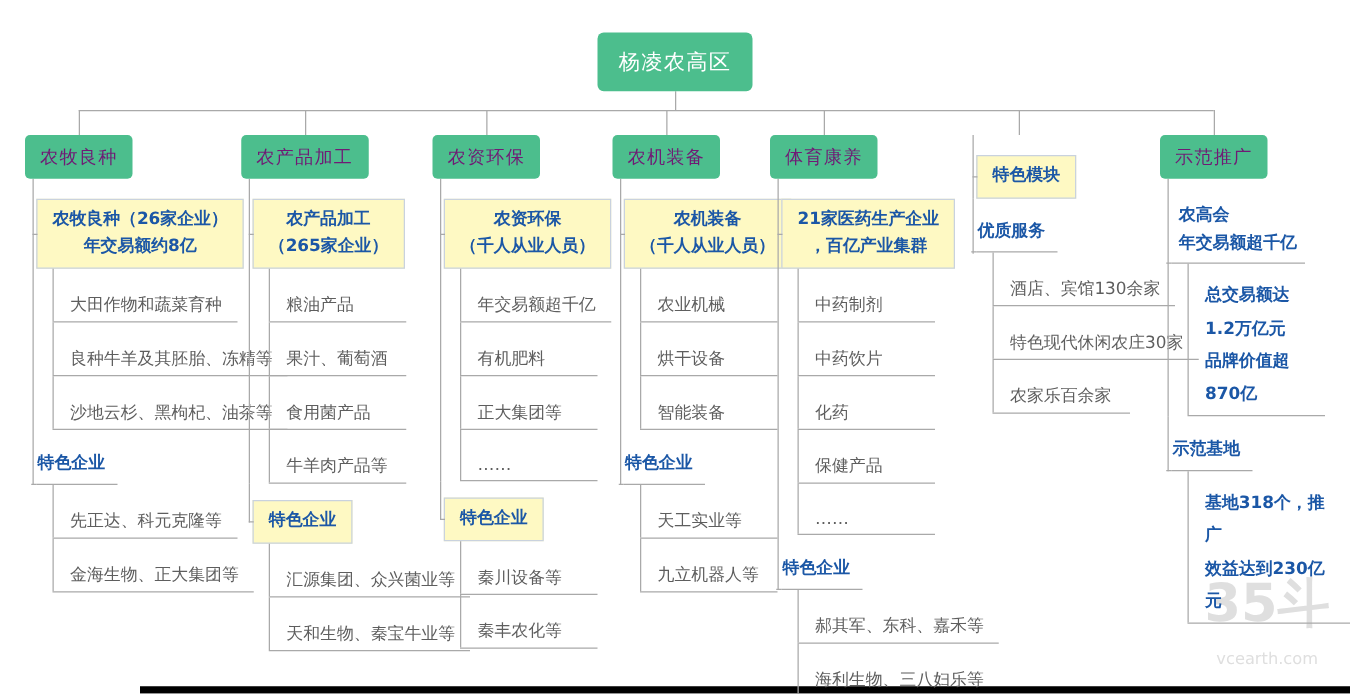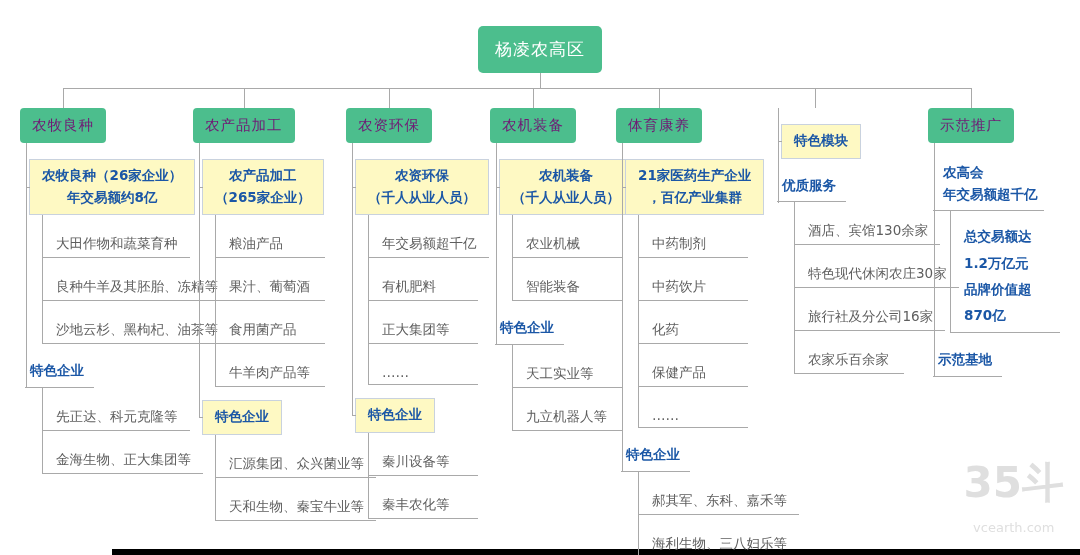--- a/index.html
+++ b/index.html
@@ -137,20 +137,21 @@
         </div>
       </div>
       <div class="branch">
         <div class="b-header">农机装备</div>
         <div class="b-body">
           <div class="sec first">
             <div class="s-head box">农机装备
 （千人从业人员）</div>
             <div class="kids">
               <div class="kid">农业机械</div>
+              <div class="kid">烘干设备</div>
               <div class="kid">智能装备</div>
             </div>
           </div>
           <div class="sec last" style="--stop: 44px;">
             <div class="s-head underline">特色企业</div>
             <div class="kids">
               <div class="kid">天工实业等</div>
               <div class="kid">九立机器人等</div>
             </div>
           </div>
@@ -182,41 +183,44 @@
       <div class="branch">
         <div class="b-body">
           <div class="sec first">
             <div class="s-head box">特色模块</div>
           </div>
           <div class="sec last" style="--stop: 44px;">
             <div class="s-head underline">优质服务</div>
             <div class="kids">
               <div class="kid">酒店、宾馆130余家</div>
               <div class="kid">特色现代休闲农庄30家</div>
-              <div class="kid">旅行社及分公司16家</div>
               <div class="kid">农家乐百余家</div>
             </div>
           </div>
         </div>
       </div>
       <div class="branch">
         <div class="b-header">示范推广</div>
         <div class="b-body">
           <div class="sec first">
             <div class="s-head underline center">农高会
 年交易额超千亿</div>
             <div class="kids blue-kids">
               <div class="kid">总交易额达
 1.2万亿元
 品牌价值超
 870亿</div>
             </div>
           </div>
           <div class="sec last" style="--stop: 44px;">
             <div class="s-head underline">示范基地</div>
+            <div class="kids blue-kids">
+              <div class="kid">基地318个，推广
+效益达到230亿元</div>
+            </div>
           </div>
         </div>
       </div>
     </div>
   <div class="watermark">
     <div class="wm-brand">35斗</div>
     <div class="wm-site">vcearth.com</div>
   </div>
   <div class="bottom-bar"></div>
 </div>

